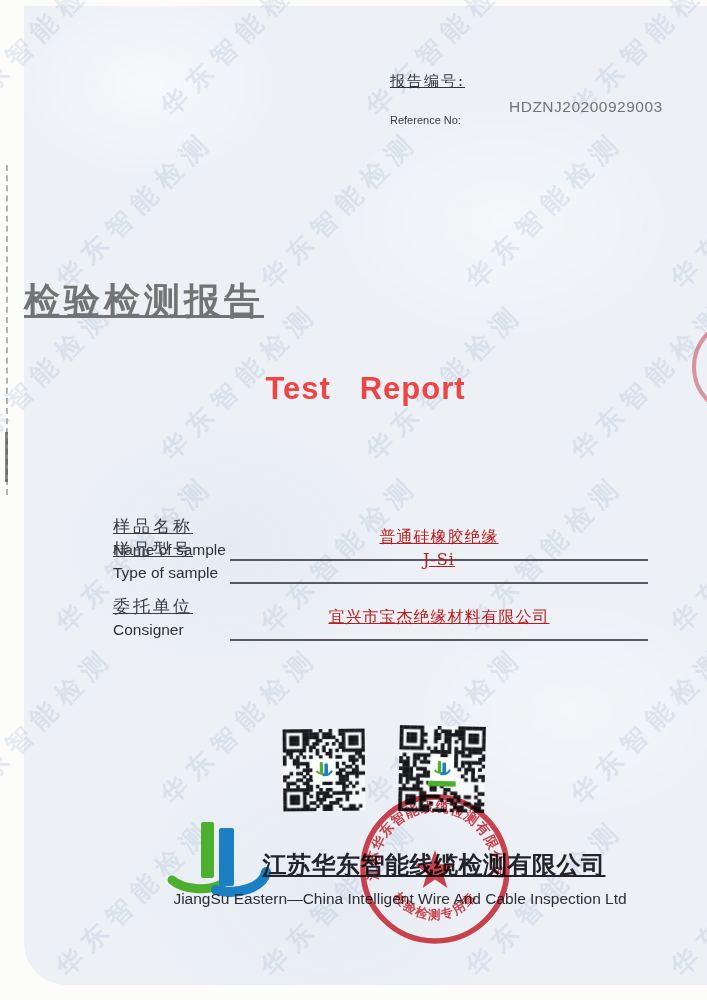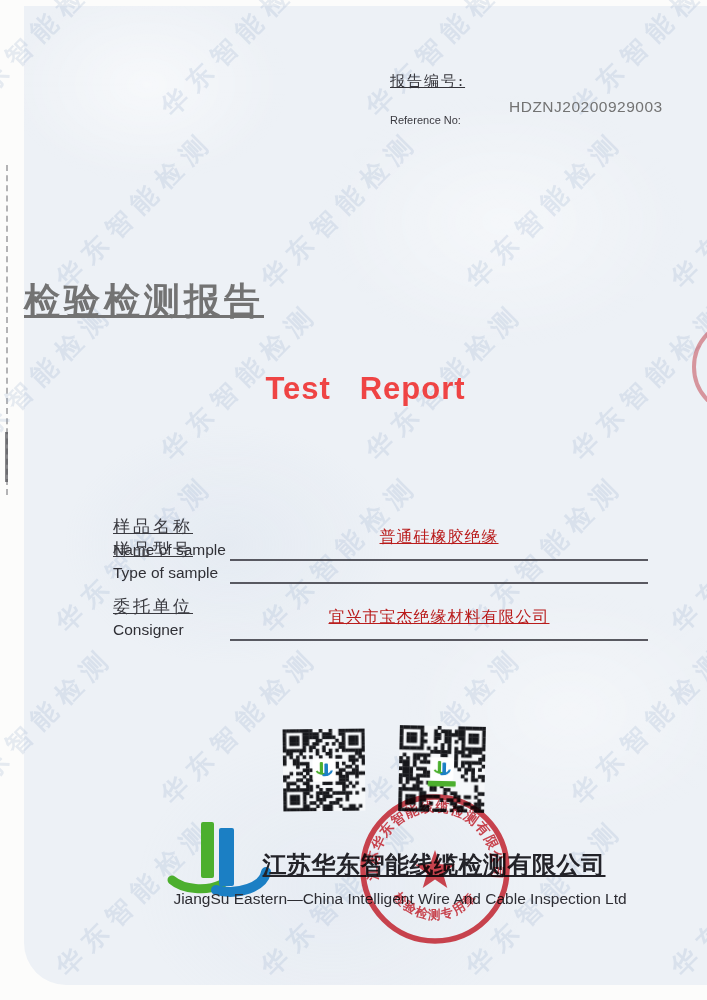--- a/index.html
+++ b/index.html
@@ -122,20 +122,21 @@
   <div class="title-en">Test   Report</div>
 
   <div class="frow frow1">
     <div class="lab-cn cn">样品名称</div>
     <div class="fval cn">普通硅橡胶绝缘</div>
     <div class="lab-en">Name of sample</div>
     <div class="fline"></div>
   </div>
   <div class="frow frow2">
     <div class="lab-cn cn">样品型号</div>
+    <div class="fval cn">J-Si</div>
     <div class="lab-en">Type of sample</div>
     <div class="fline"></div>
   </div>
   <div class="frow frow3">
     <div class="lab-cn cn">委托单位</div>
     <div class="fval cn">宜兴市宝杰绝缘材料有限公司</div>
     <div class="lab-en">Consigner</div>
     <div class="fline"></div>
   </div>
 

